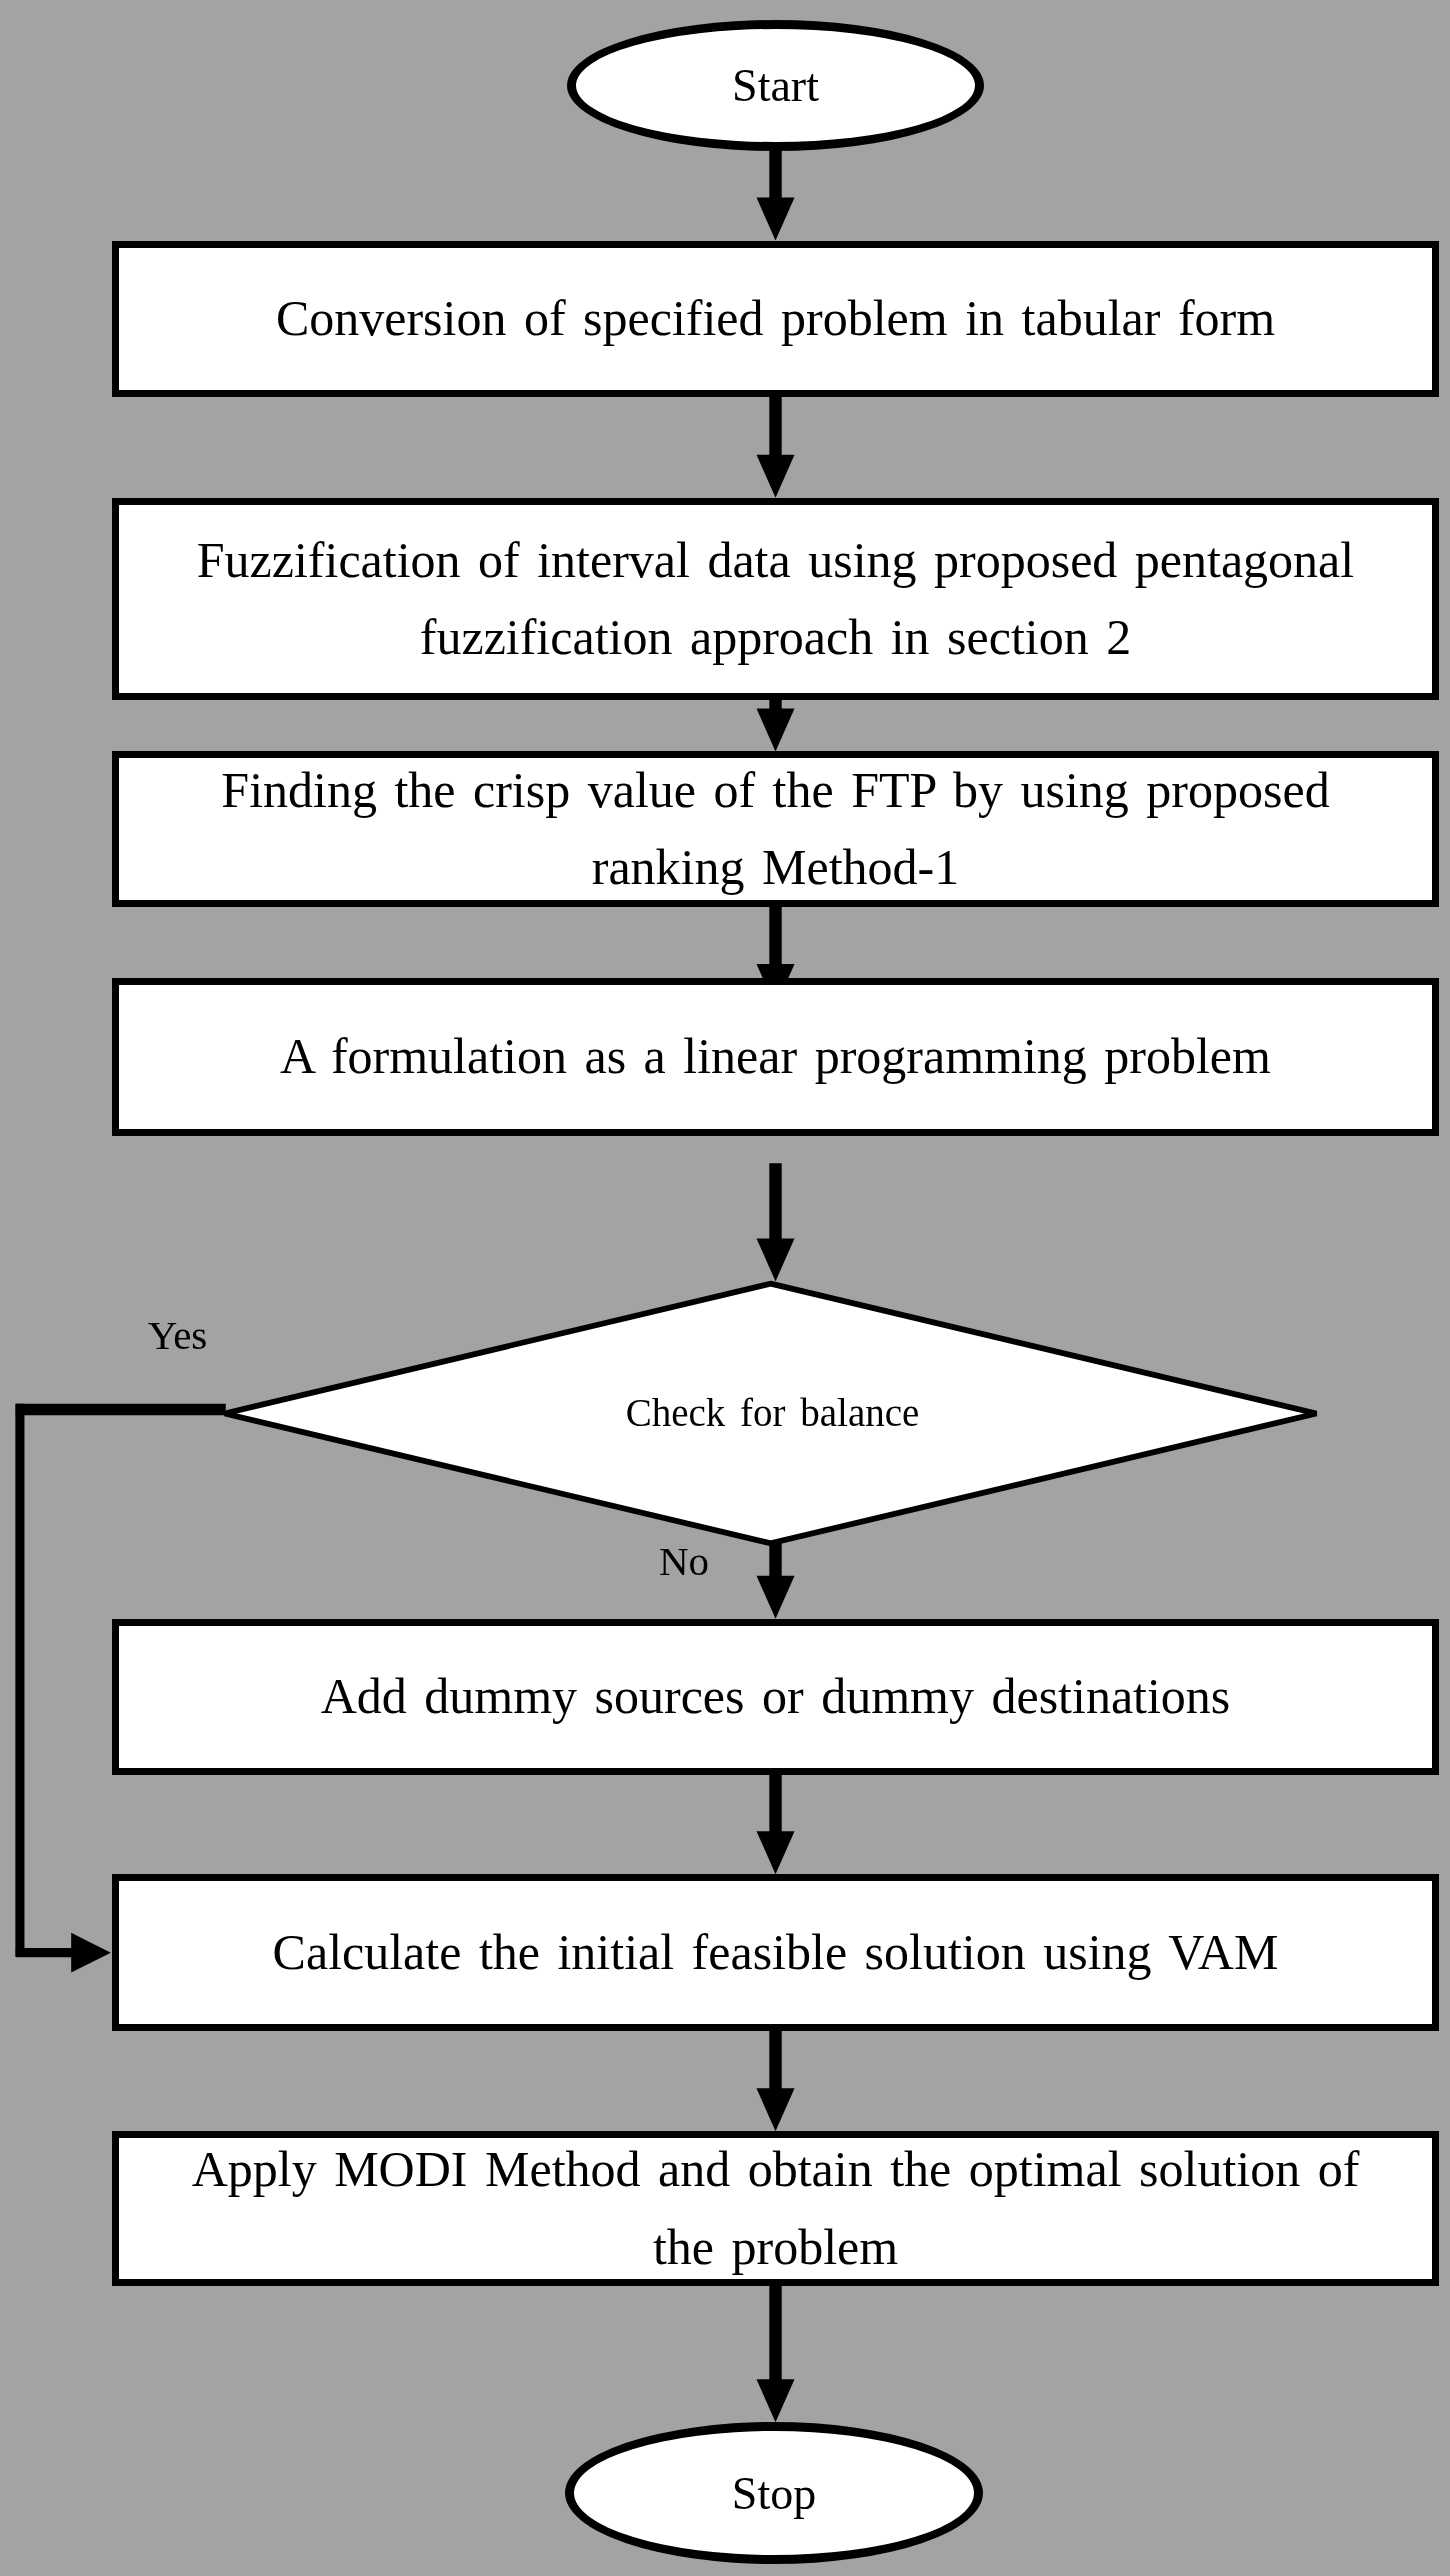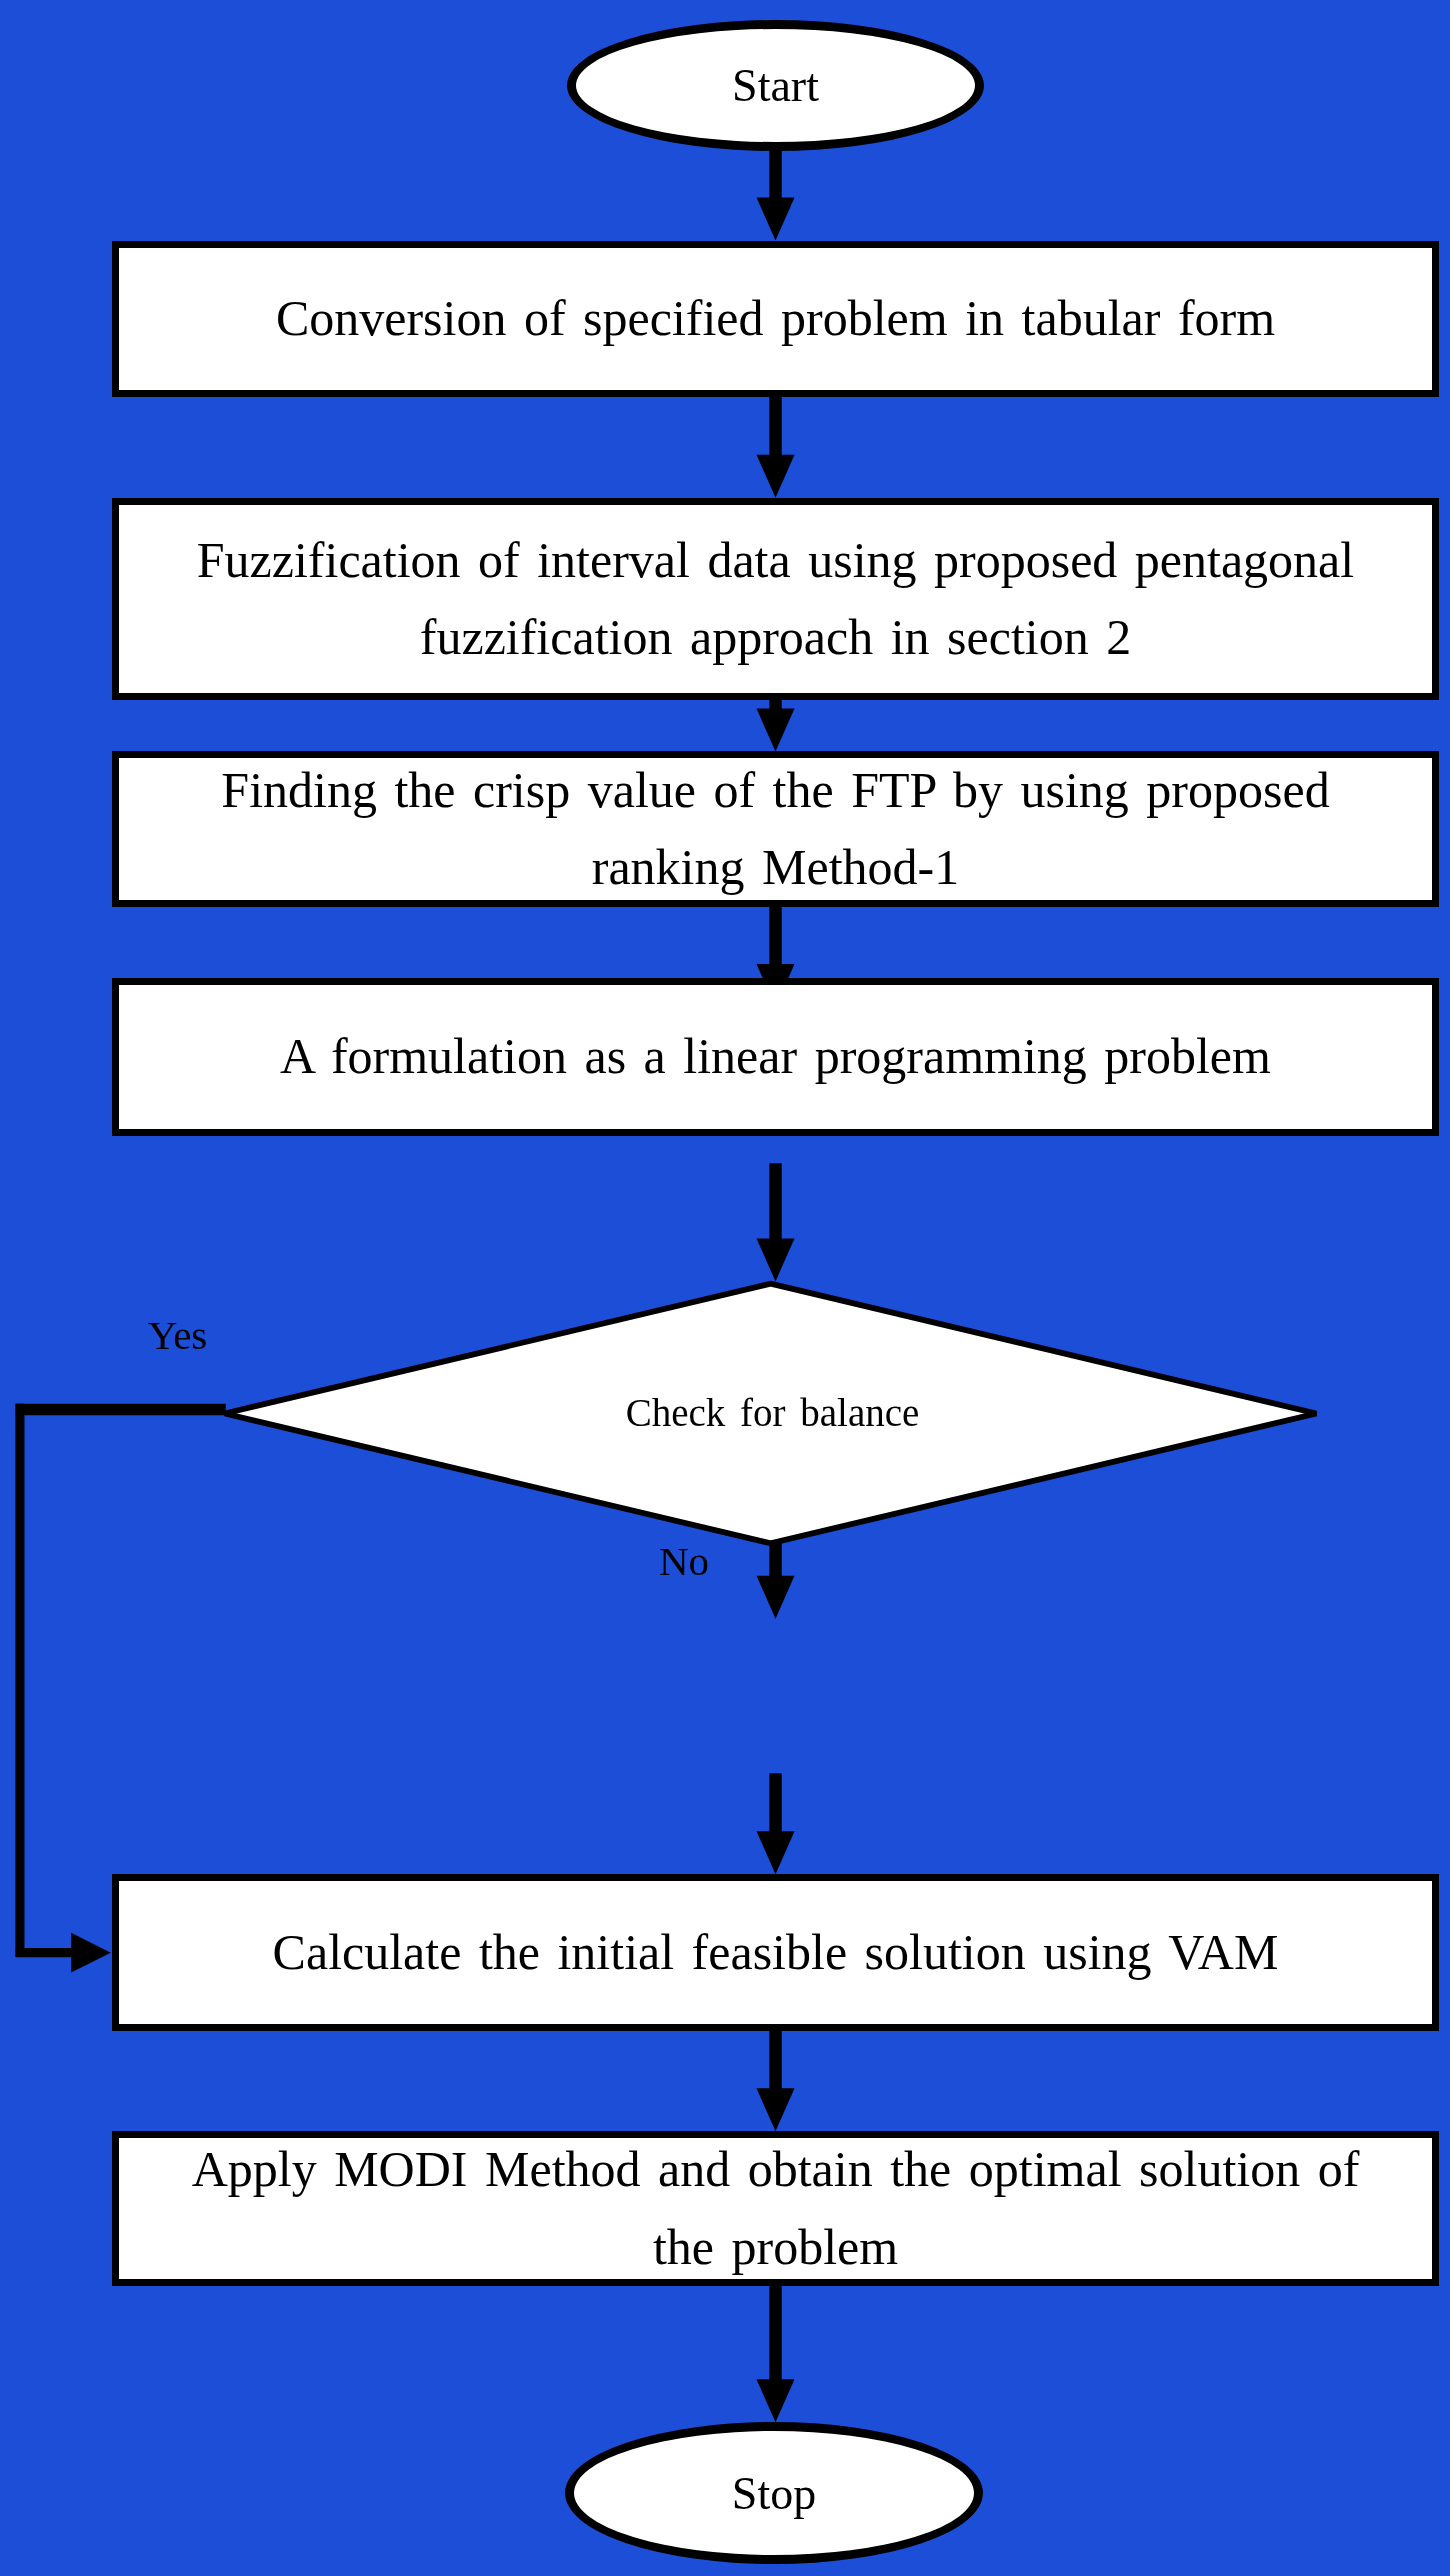--- a/index.html
+++ b/index.html
@@ -4,21 +4,21 @@
 <style>
   html, body {
     margin: 0;
     padding: 0;
     background: #ffffff;
   }
   .stage {
     position: relative;
     width: 1451px;
     height: 2576px;
-    background: #1d4ed8;
+    background: #a3a3a3;
     font-family: "Liberation Serif", "DejaVu Serif", serif;
     color: #000000;
     overflow: hidden;
   }
   .connector-layer {
     position: absolute;
     left: 0;
     top: 0;
     width: 1451px;
     height: 2576px;
@@ -162,20 +162,23 @@
   <svg class="decision-shape" width="1104" height="273" viewBox="0 0 1335 330" xmlns="http://www.w3.org/2000/svg">
     <polygon points="667,8 1327,165 667,322 7,165" fill="#ffffff" stroke="#000000" stroke-width="7"></polygon>
   </svg>
   <div class="decision-text">
     <span class="line">Check for balance</span>
   </div>
 
   <div class="edge-label" style="left:124px; top:1313px; width:107px;">Yes</div>
   <div class="edge-label" style="left:618px; top:1539px; width:132px;">No</div>
 
+  <div class="node process" style="top:1619px; height:156px;">
+    <span class="line">Add dummy sources or dummy destinations</span>
+  </div>
 
   <div class="node process" style="top:1874px; height:157px;">
     <span class="line">Calculate the initial feasible solution using VAM</span>
   </div>
 
   <div class="node process" style="top:2131px; height:155px;">
     <span class="line">Apply MODI Method and obtain the optimal solution of</span>
     <span class="line">the problem</span>
   </div>
 

